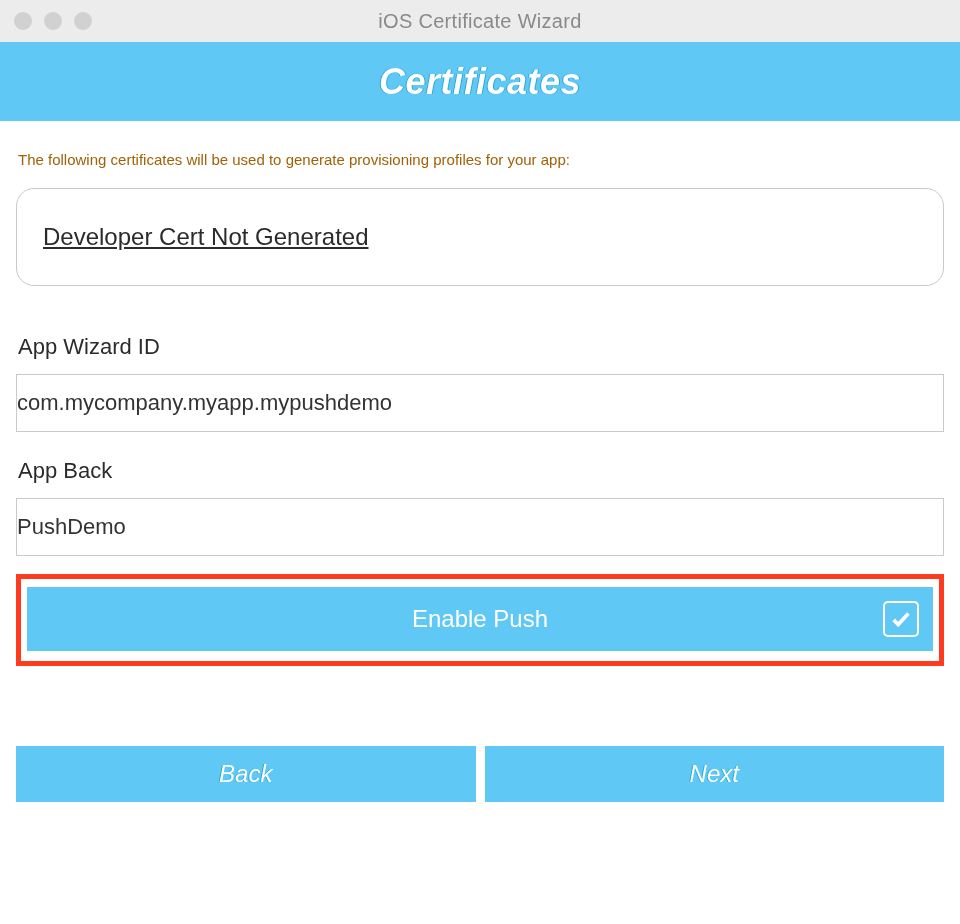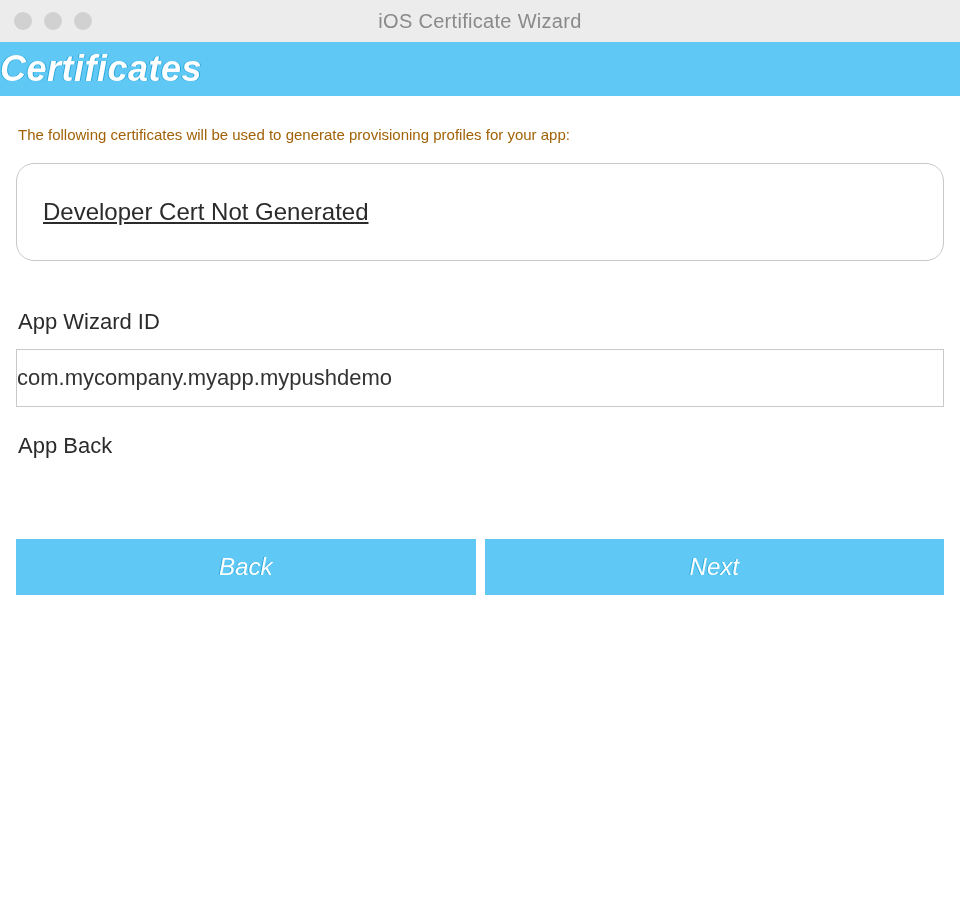--- a/index.html
+++ b/index.html
@@ -23,23 +23,23 @@
     width:18px; height:18px; border-radius:50%;
     background:#d1d1d1;
   }
   .title {
     position:absolute; left:0; right:0; text-align:center;
     font-size:20px; color:#8a8a8a; letter-spacing:.3px;
     pointer-events:none;
   }
 
   .header-band {
-    height:54px;
+    height:79px;
     background:#5fc8f4;
-    display:flex; align-items:center; 
+    display:flex; align-items:center; justify-content:center;
   }
   .header-band .band-title {
     color:#ffffff; font-size:36px; font-style:italic; font-weight:600;
     text-shadow: -1px 0 0 #2aa8dc, 1px 0 0 #2aa8dc;
     letter-spacing:.5px;
   }
 
   .content { padding: 18px 16px 0 16px; }
   .intro {
     font-size:15px; color:#a16207; margin: 12px 2px 20px 2px;
@@ -129,19 +129,30 @@
   <div class="intro">The following certificates will be used to generate provisioning profiles for your app:</div>
 
   <div class="cert-box">
     <div class="cert-item">Developer Cert Not Generated</div>
   </div>
 
   <div class="field-label">App Wizard ID</div>
   <input class="text-input" type="text" value="com.mycompany.myapp.mypushdemo" style="">
 
   <div class="field-label compact">App Back</div>
+  <input class="text-input" type="text" value="PushDemo" style="">
 
+  <div class="enable-push-wrap">
+    <button class="enable-push">
+      <span>Enable Push</span>
+      <span class="check-box">
+        <svg viewBox="0 0 24 24">
+            <polyline points="4 13 9 18 20 6"></polyline>
+          </svg>
+      </span>
+    </button>
+  </div>
 </div>
 
 <div class="buttons-row">
   <button class="nav-btn">Back</button>
   <button class="nav-btn">Next</button>
 </div>
 
 </body></html>

